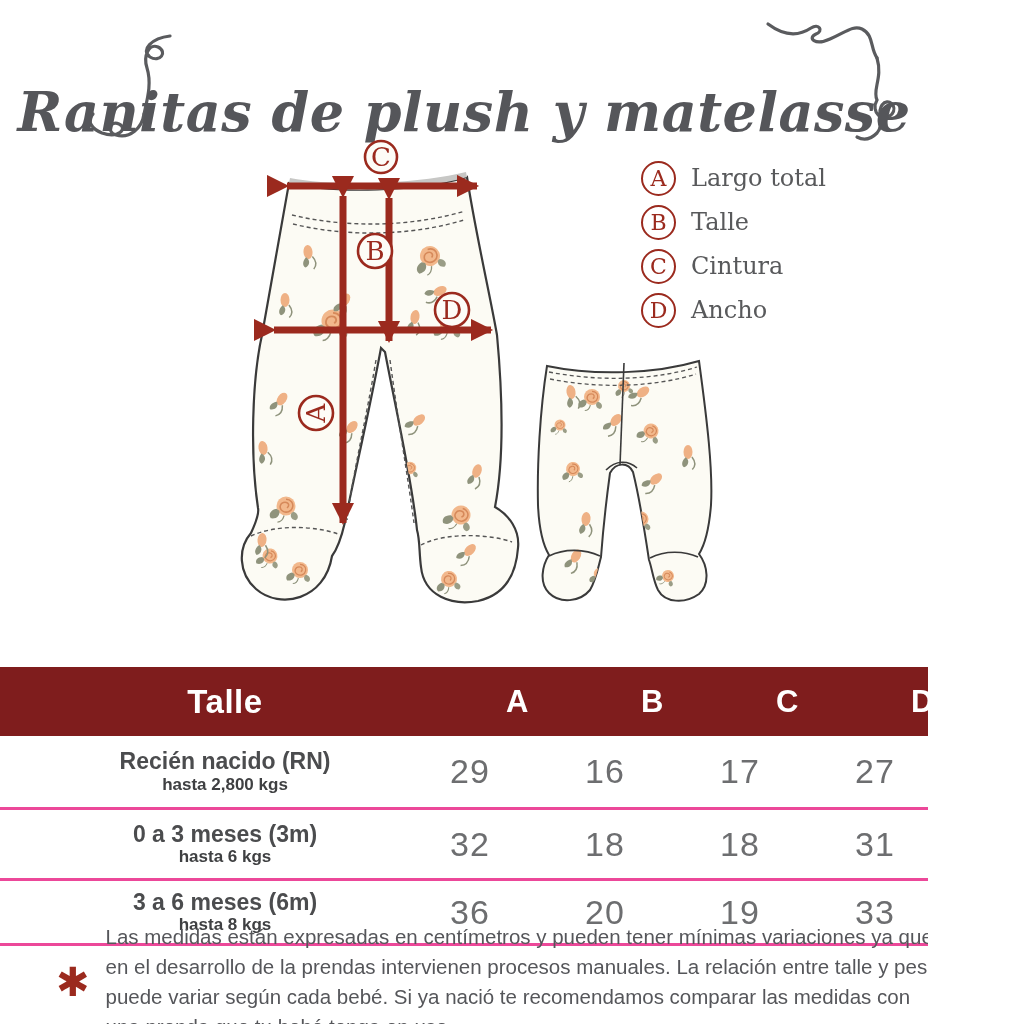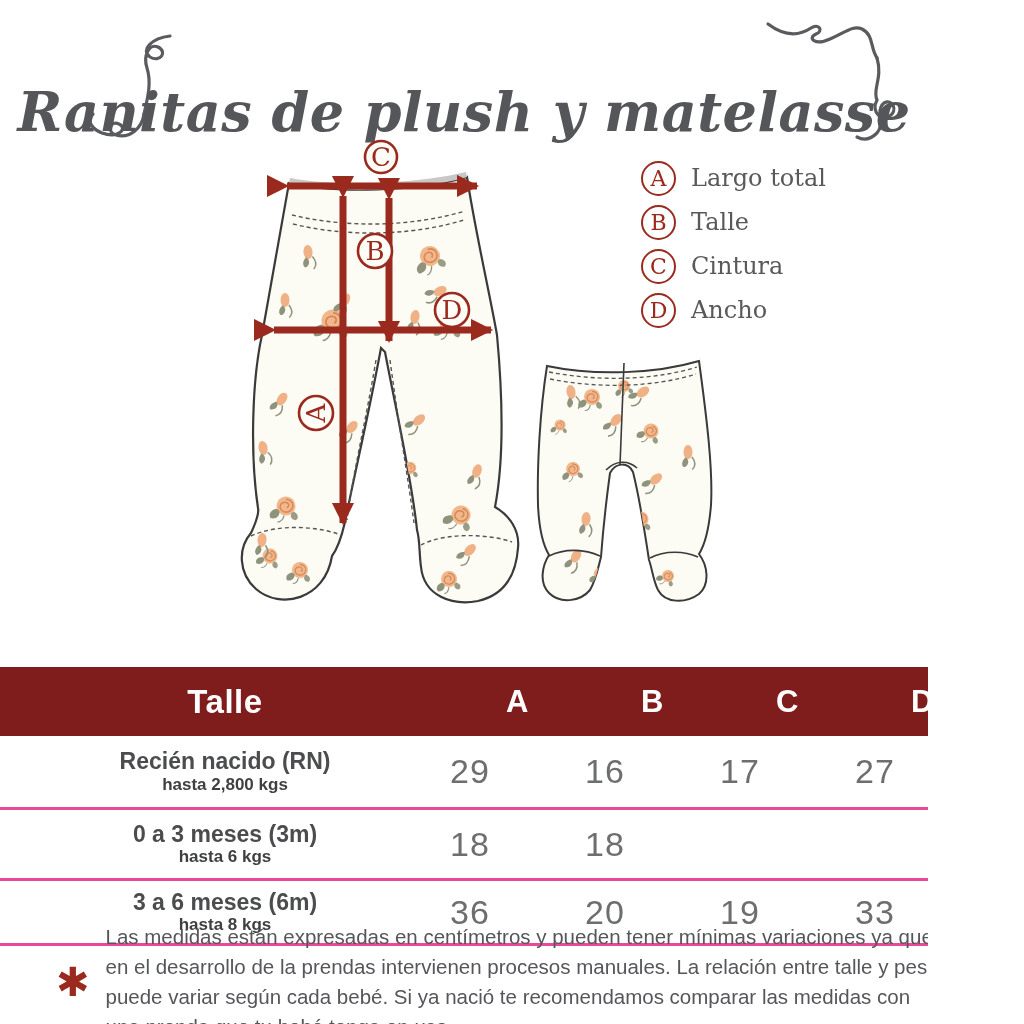--- a/index.html
+++ b/index.html
@@ -221,22 +221,24 @@
       <div class="num-cell">16</div>
       <div class="num-cell">17</div>
       <div class="num-cell">27</div>
     </div>
 
     <div class="grid-row trow r2">
       <div class="size-label">
         <div class="size-name">0 a 3 meses (3m)</div>
         <div class="size-weight">hasta 6 kgs</div>
       </div>
+      <div class="num-cell">32</div>
       <div class="num-cell">18</div>
       <div class="num-cell">18</div>
+      <div class="num-cell">31</div>
     </div>
 
     <div class="grid-row trow r3">
       <div class="size-label">
         <div class="size-name">3 a 6 meses (6m)</div>
         <div class="size-weight">hasta 8 kgs</div>
       </div>
       <div class="num-cell">36</div>
       <div class="num-cell">20</div>
       <div class="num-cell">19</div>

